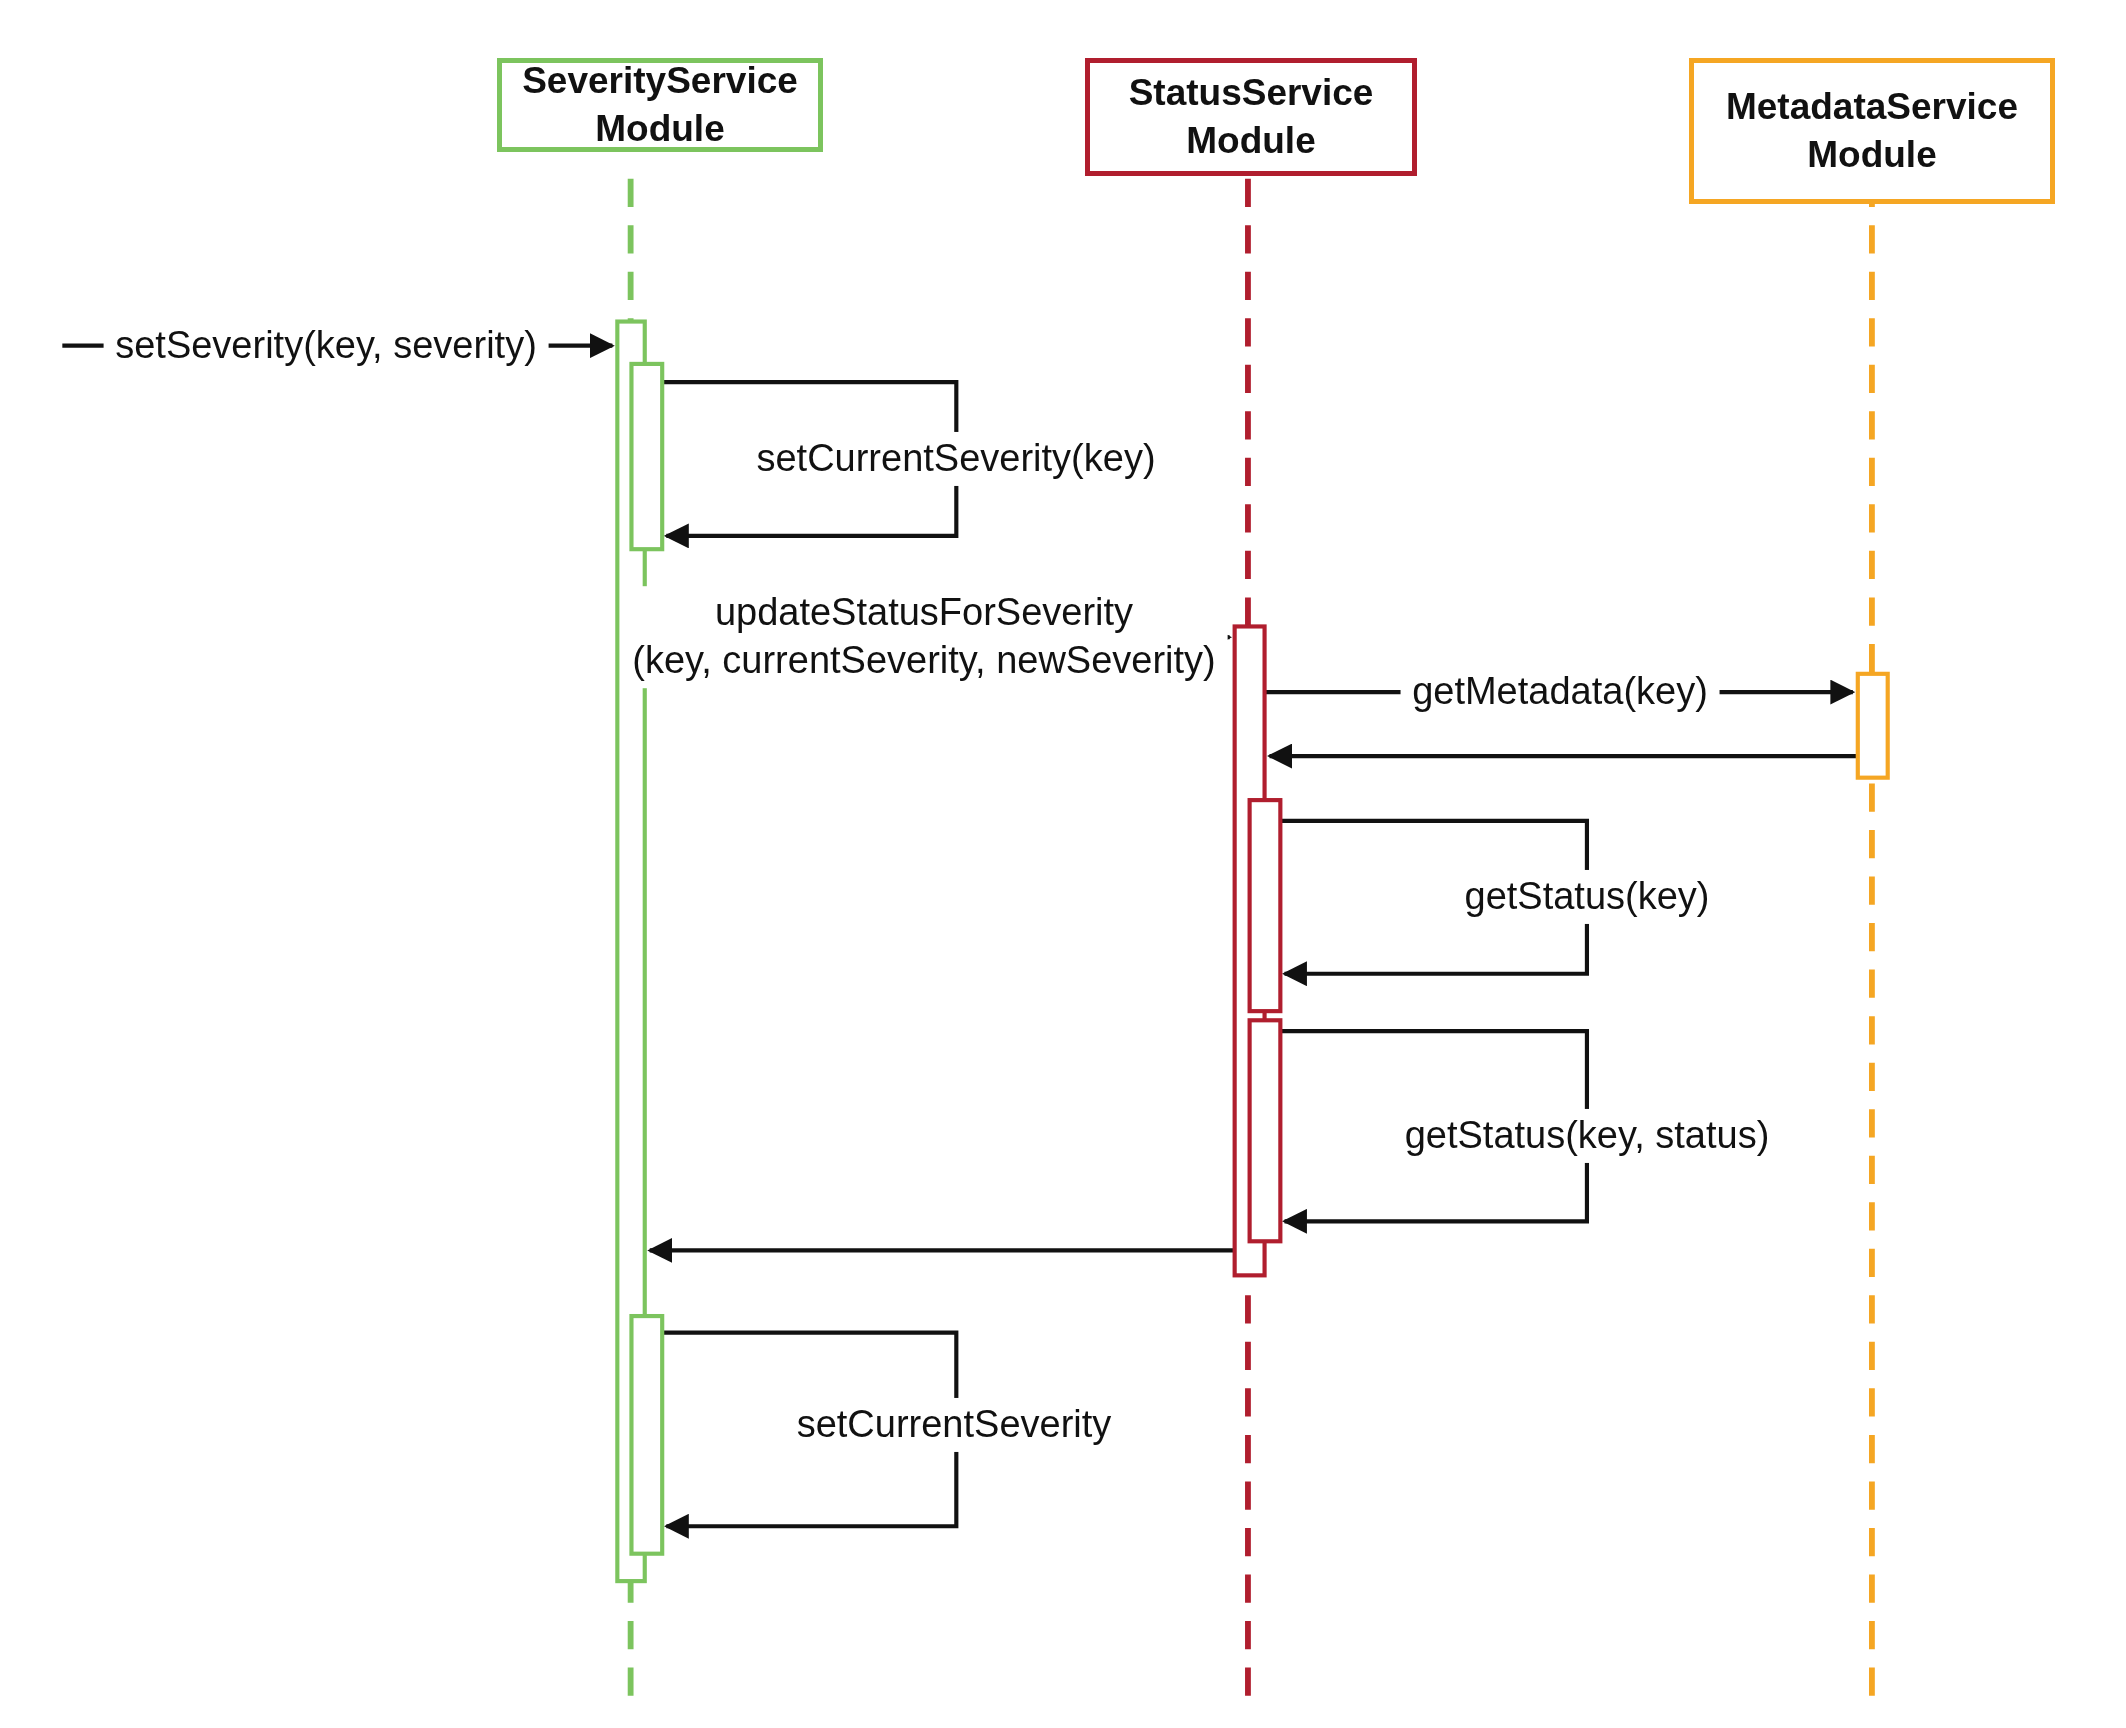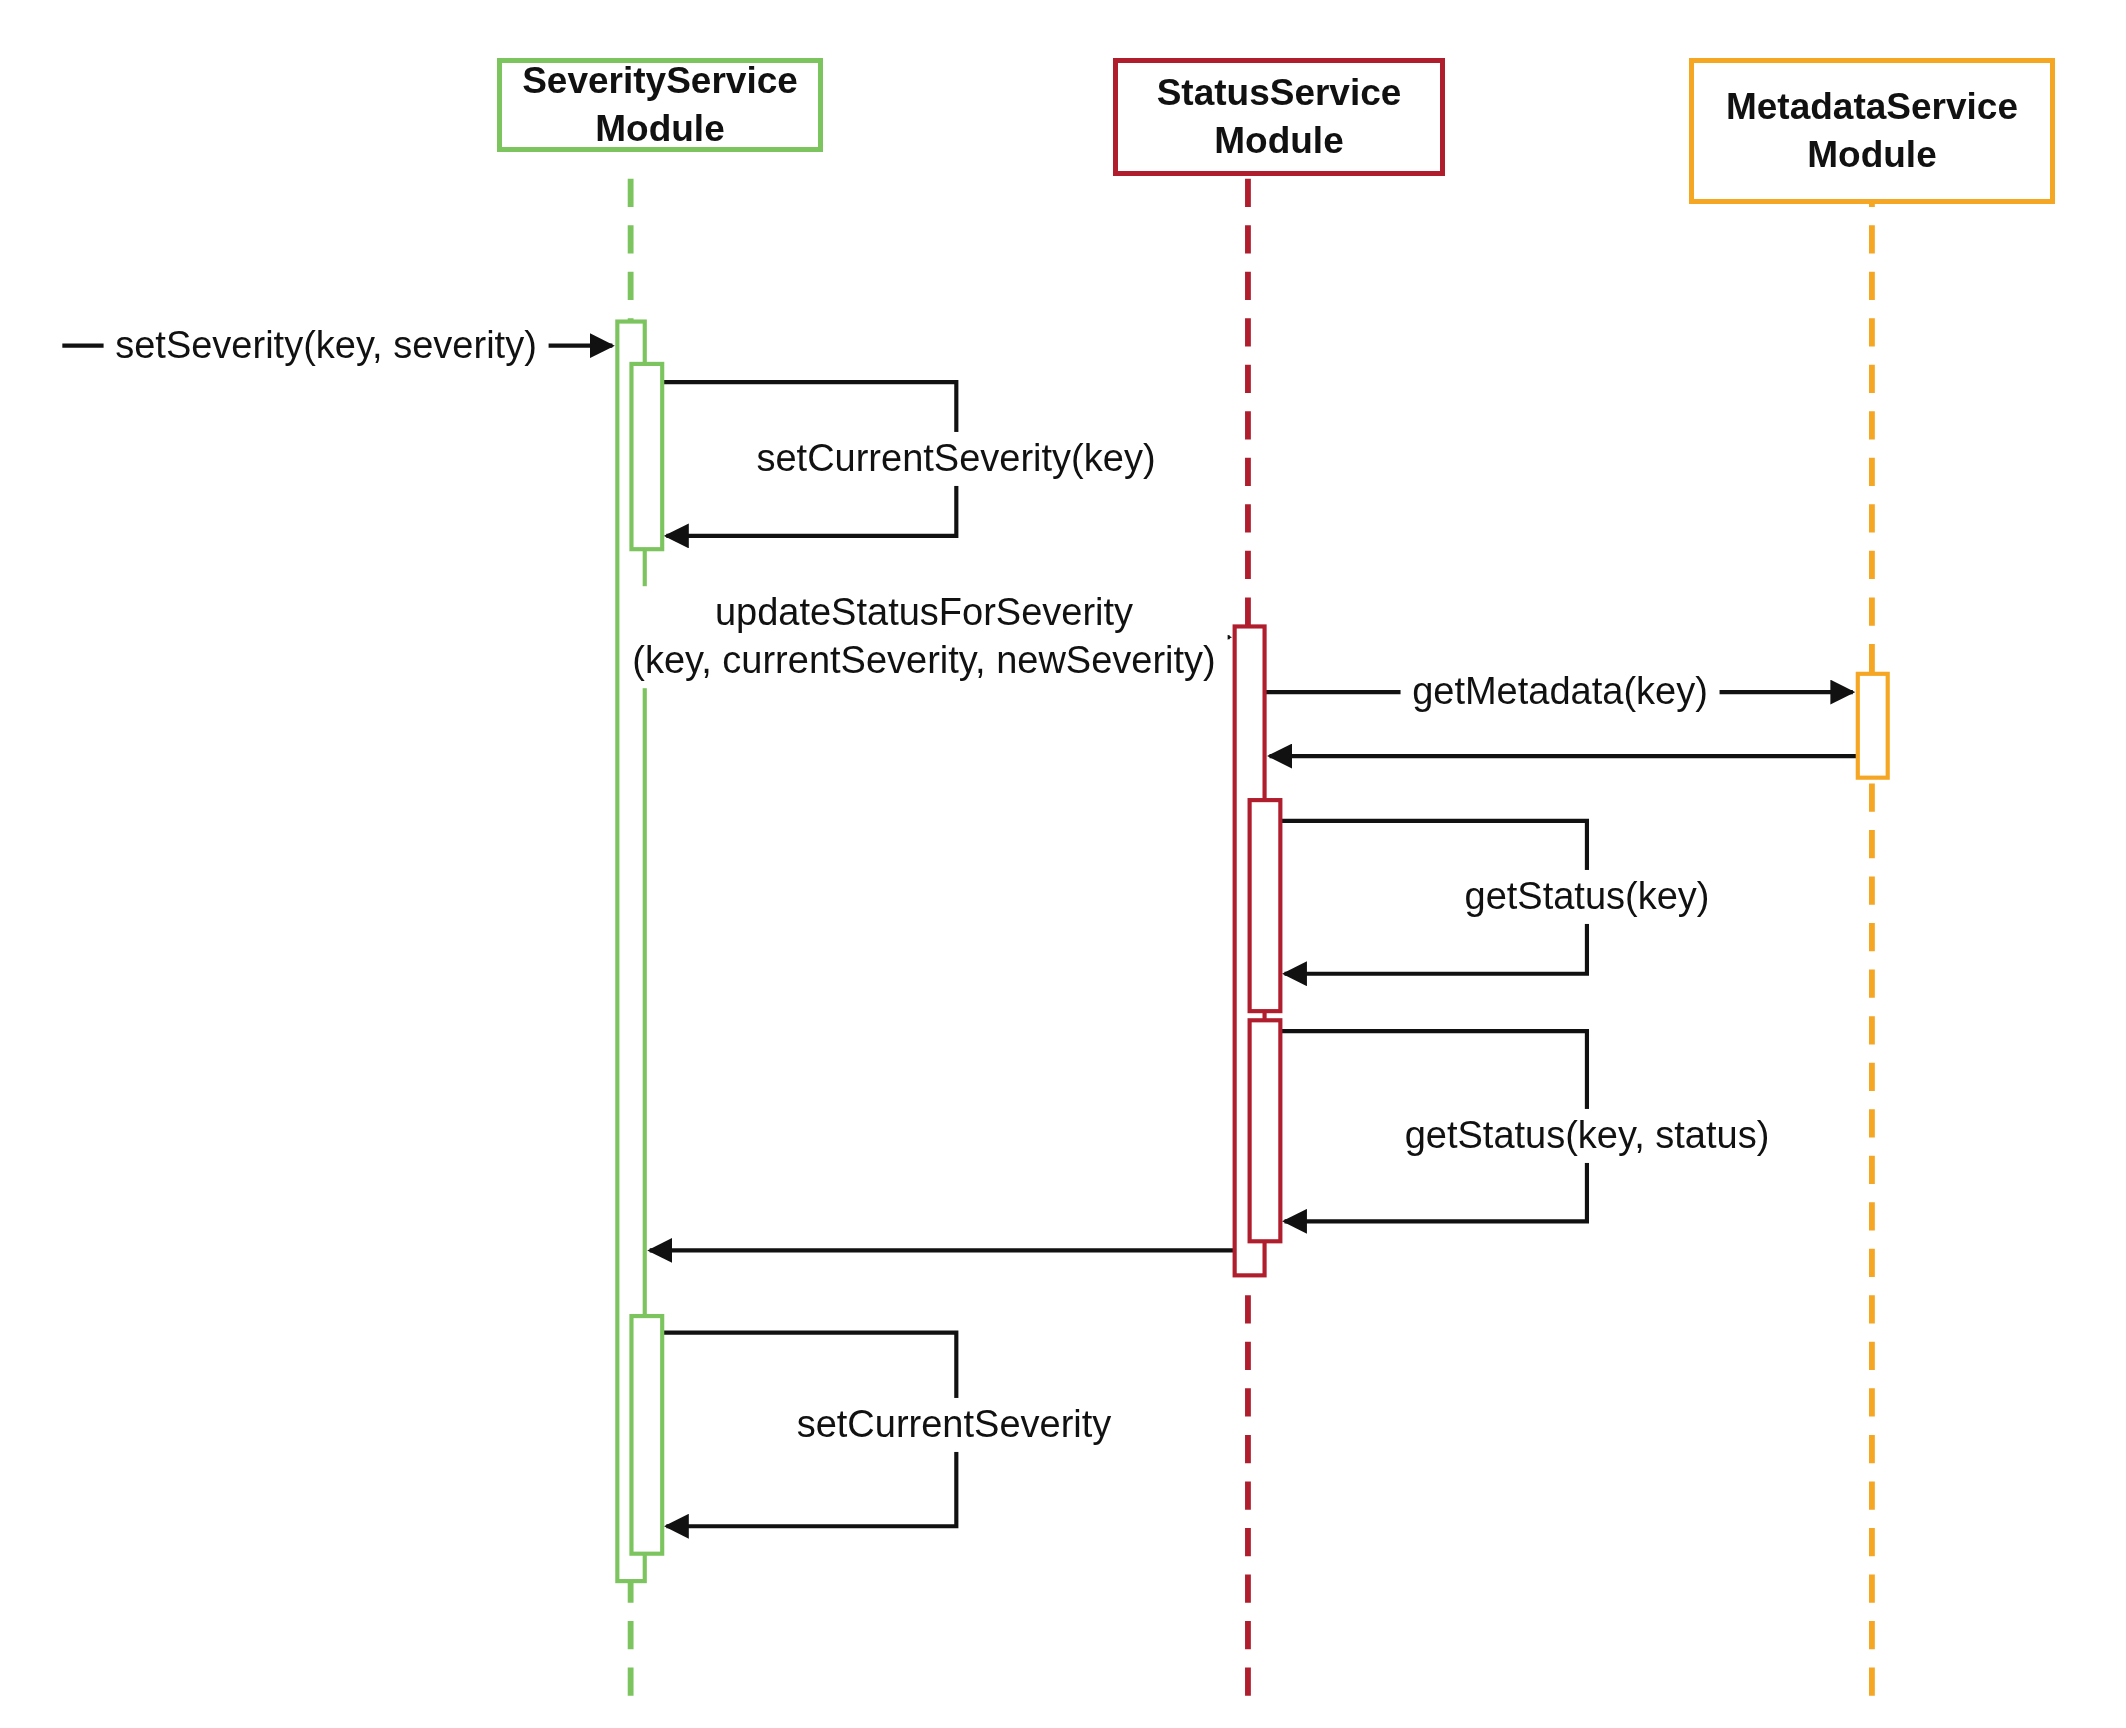--- a/index.html
+++ b/index.html
@@ -82,21 +82,21 @@
     <rect x="1504" y="1228" width="37" height="266" fill="#fff" stroke="#B01E2E" stroke-width="5"></rect>
 
     <rect x="2236" y="811" width="36" height="125" fill="#fff" stroke="#F5A623" stroke-width="5"></rect>
   </svg>
 
   <div class="participant-box green" style="left:468px;top:58px;width:326px;height:94px;margin-left:29px;">
     <span>SeverityService</span>
     <span>Module</span>
   </div>
 
-  <div class="participant-box red" style="left:1085px;top:58px;width:332px;height:118px;margin-left:28px;">
+  <div class="participant-box red" style="left:1085px;top:58px;width:332px;height:118px;">
     <span>StatusService</span>
     <span>Module</span>
   </div>
 
   <div class="participant-box orange" style="left:1689px;top:58px;width:366px;height:146px;">
     <span>MetadataService</span>
     <span>Module</span>
   </div>
 
   <div class="msg-label" style="left:326px;top:346px;">setSeverity(key, severity)</div>

